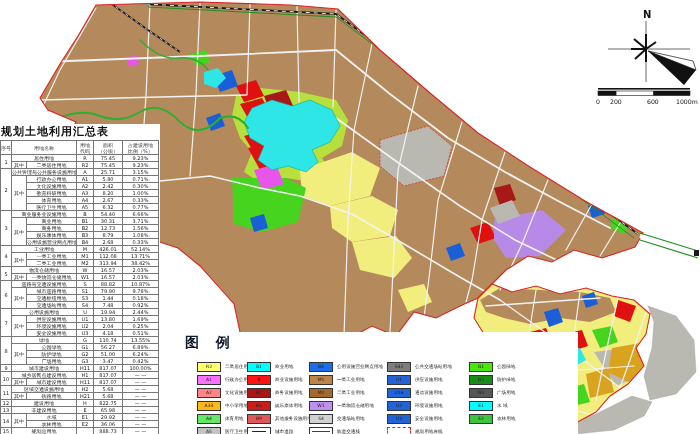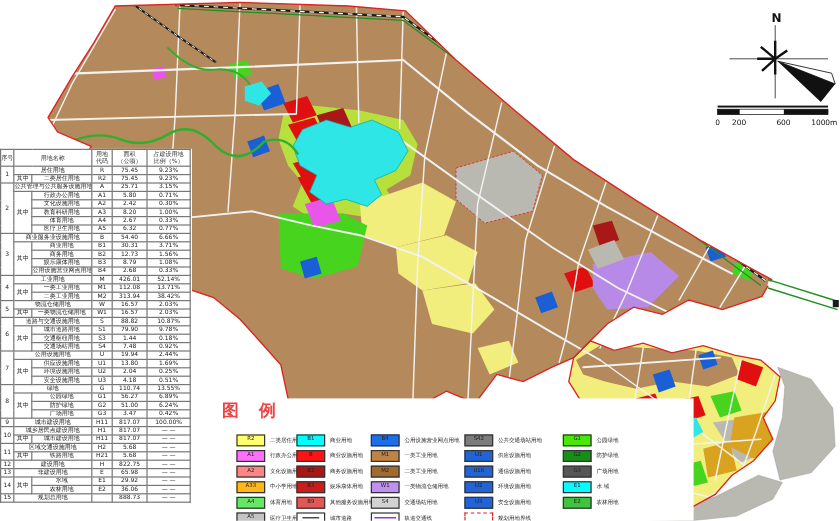--- a/index.html
+++ b/index.html
@@ -19,21 +19,21 @@
   .s-bound{stroke:var(--m-boundary);fill:none;}
   
   #tablebox{position:absolute;left:0;top:124px;width:160px;background:#fff;}
   #tabletitle{font-size:11px;font-weight:bold;color:#111;letter-spacing:1px;margin:0 0 1px 1px;}
   table.t{border-collapse:collapse;table-layout:fixed;width:158px;font-size:5px;color:#222;}
   table.t td,table.t th{border:0.5px solid #777;padding:0;text-align:center;overflow:hidden;
       line-height:6px;height:6px;white-space:nowrap;font-weight:normal;}
   table.t th{white-space:pre-line;line-height:6px;height:13px;color:#333;}
   
   #legend{position:absolute;left:183px;top:332px;width:395px;height:102px;background:#fff;}
-  #legendtitle{font-size:14px;font-weight:bold;color:#ef4444;letter-spacing:6px;margin:2px 0 4px 2px;}
+  #legendtitle{font-size:14px;font-weight:bold;color:#0f172a;letter-spacing:6px;margin:2px 0 4px 2px;}
   .lcol{position:absolute;top:28px;}
   .litem{display:flex;align-items:center;height:13px;}
   .sw{width:22px;height:8px;border:0.5px solid #333;font-size:4.5px;line-height:8px;
       text-align:center;color:#222;flex:0 0 22px;}
   .llabel{font-size:4.6px;color:#222;margin-left:4px;white-space:nowrap;}
   .sym{width:22px;height:8px;border:0.5px solid #333;background:#fff;position:relative;flex:0 0 22px;}
   .sym.road::after{content:"";position:absolute;left:4px;right:4px;top:3.5px;border-top:1px solid #222;}
   .sym.rail::after{content:"";position:absolute;left:2px;right:2px;top:3px;border-top:1.6px solid #8800cc;}
   .sym.boundary{border:0.8px dashed #e02020;}
   
@@ -166,20 +166,21 @@
 
   <g>
     <path d="M640,236 L698,254" stroke="#ffffff" stroke-width="4" fill="none"></path>
     <path class="s-green" stroke-width="1.2" d="M640,233 L698,251"></path>
     <path class="s-green" stroke-width="1.2" d="M640,240 L698,258"></path>
     <rect x="694" y="250" width="5" height="6" fill="#1a1a1a"></rect>
   </g>
 </svg>
 
 <div id="tablebox">
+  <div id="tabletitle">规划土地利用汇总表</div>
   <table class="t">
     <colgroup>
       <col style="width:11px">
         <col style="width:15px">
         <col style="width:50px">
       <col style="width:17px">
         <col style="width:29px">
         <col style="width:36px">
     </colgroup>
     <thead>

